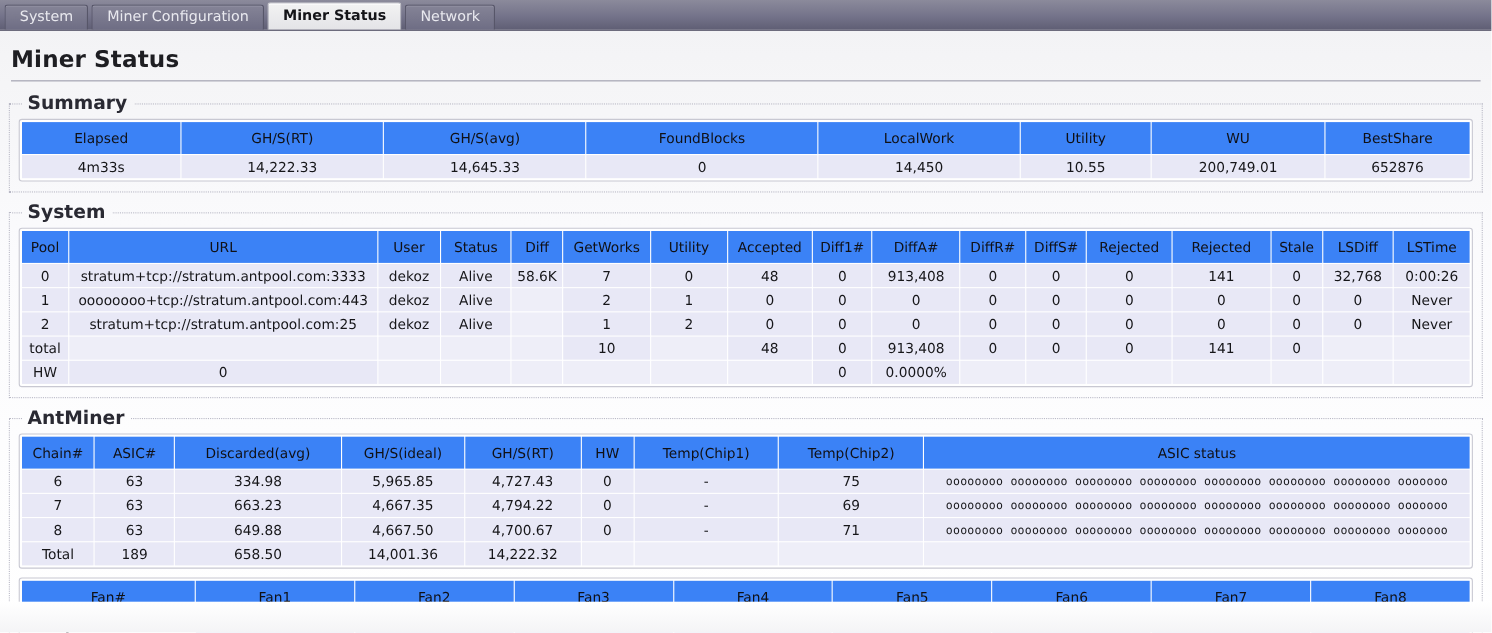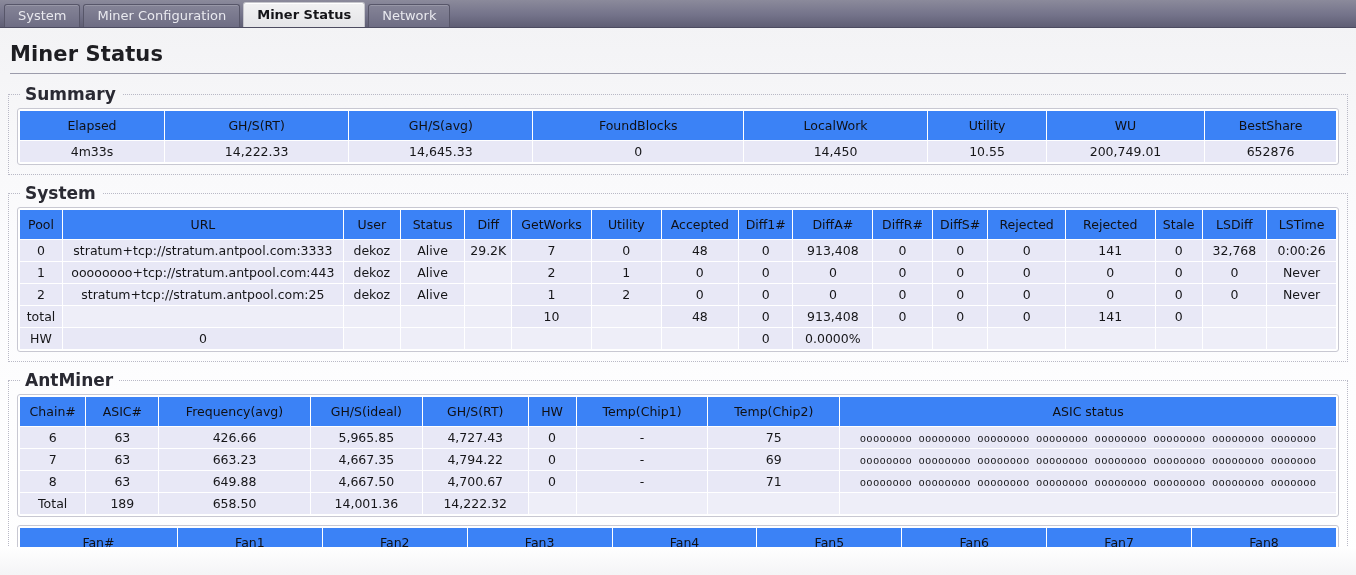--- a/index.html
+++ b/index.html
@@ -235,21 +235,21 @@
                 <th>LSDiff</th>
                 <th>LSTime</th>
               </tr>
             </thead>
             <tbody>
               <tr>
                 <td>0</td>
                 <td>stratum+tcp://stratum.antpool.com:3333</td>
                 <td>dekoz</td>
                 <td>Alive</td>
-                <td>29.2K</td>
+                <td>58.6K</td>
                 <td>7</td>
                 <td>0</td>
                 <td>48</td>
                 <td>0</td>
                 <td>913,408</td>
                 <td>0</td>
                 <td>0</td>
                 <td>0</td>
                 <td>141</td>
                 <td>0</td>
@@ -349,34 +349,34 @@
               <col style="width: 8%;">
               <col style="width: 3.6%;">
               <col style="width: 10%;">
               <col style="width: 10%;">
               <col style="width: 37.9%;">
             </colgroup>
             <thead>
               <tr>
                 <th>Chain#</th>
                 <th>ASIC#</th>
-                <th>Frequency(avg)</th>
+                <th>Discarded(avg)</th>
                 <th>GH/S(ideal)</th>
                 <th>GH/S(RT)</th>
                 <th>HW</th>
                 <th>Temp(Chip1)</th>
                 <th>Temp(Chip2)</th>
                 <th>ASIC status</th>
               </tr>
             </thead>
             <tbody>
               <tr>
                 <td>6</td>
                 <td>63</td>
-                <td>426.66</td>
+                <td>334.98</td>
                 <td>5,965.85</td>
                 <td>4,727.43</td>
                 <td>0</td>
                 <td>-</td>
                 <td>75</td>
                 <td class="asic">oooooooo oooooooo oooooooo oooooooo oooooooo oooooooo oooooooo ooooooo</td>
               </tr>
               <tr>
                 <td>7</td>
                 <td>63</td>

